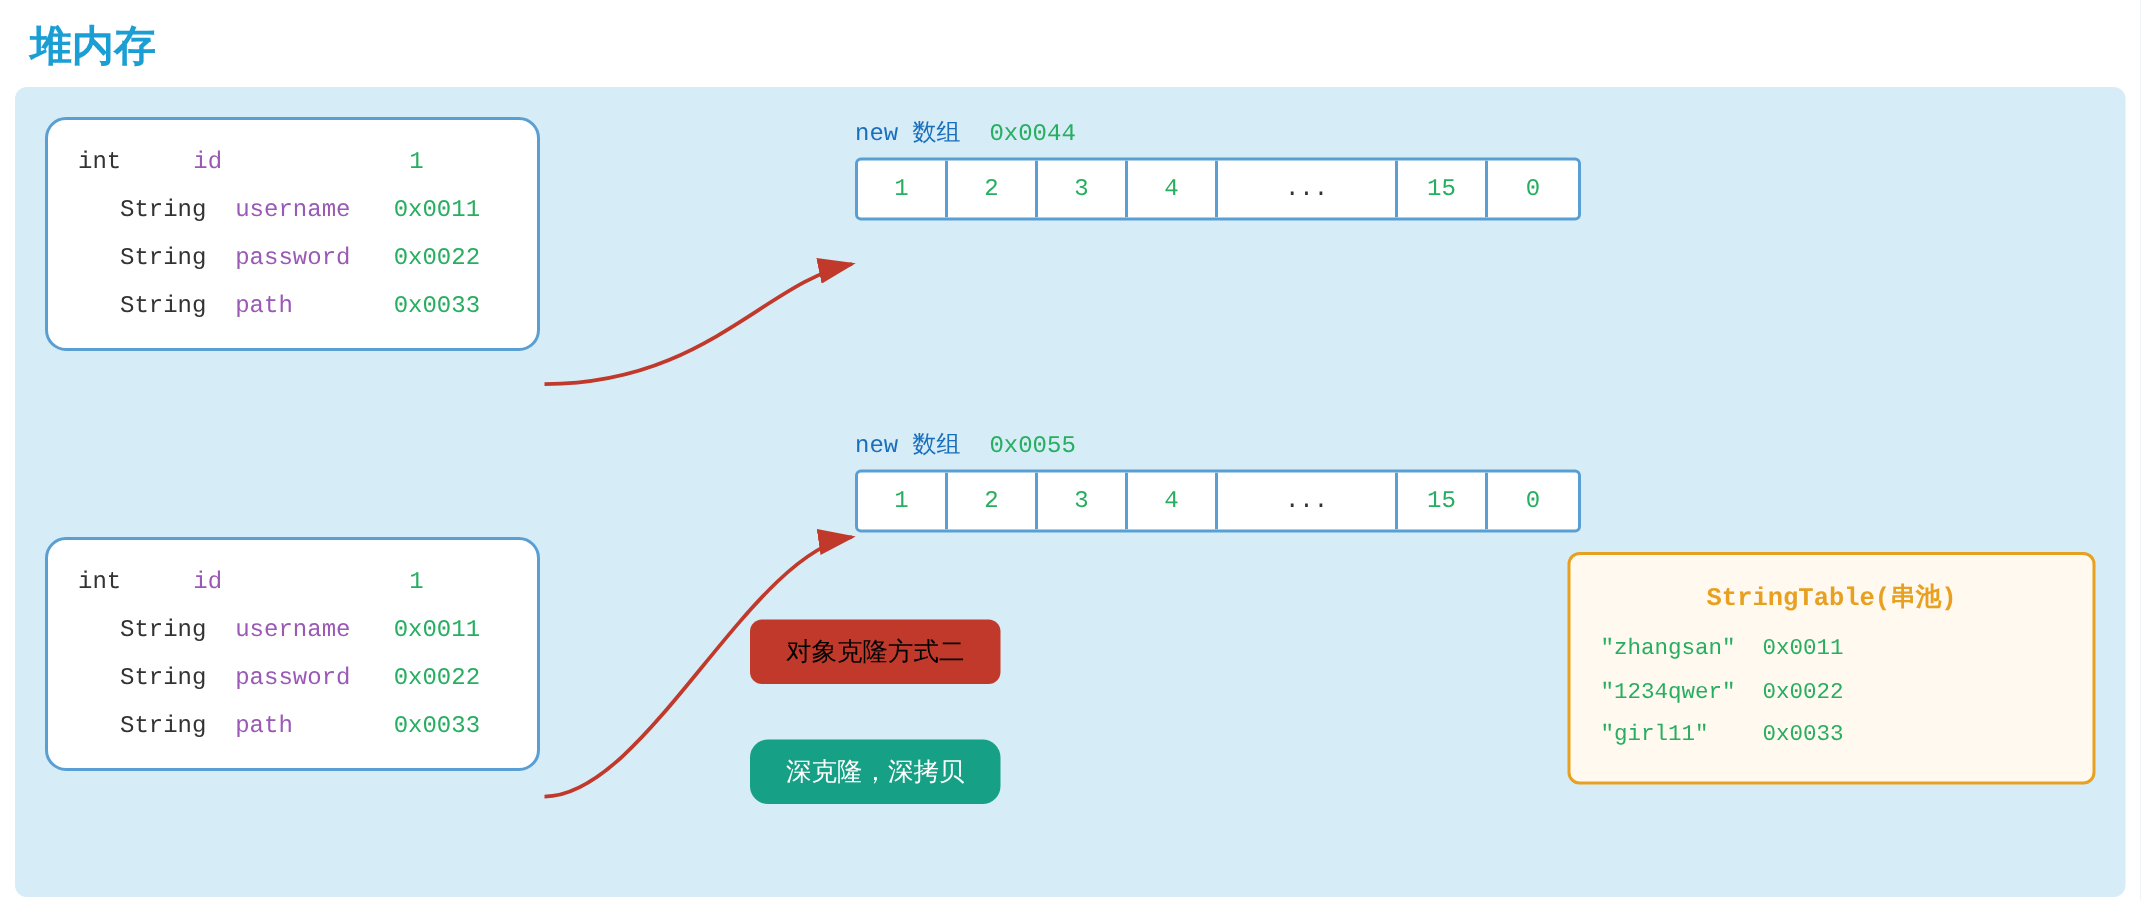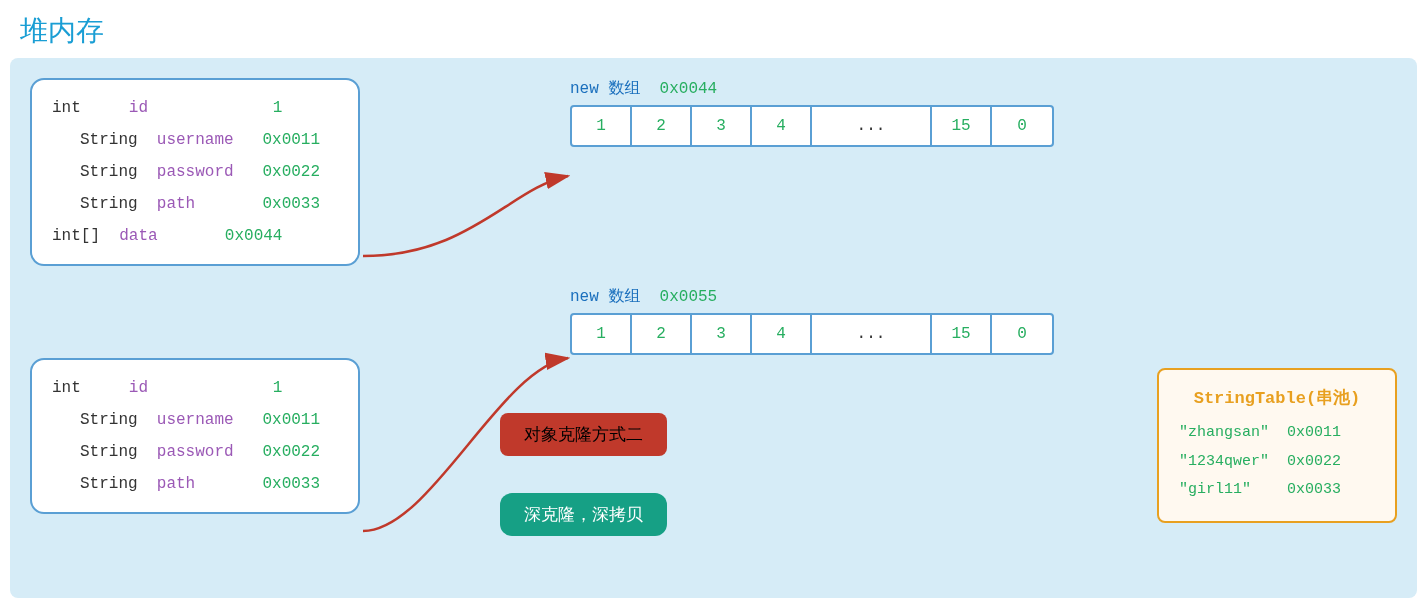--- a/index.html
+++ b/index.html
@@ -5,21 +5,21 @@
     * { box-sizing: border-box; margin: 0; padding: 0; }
     body {
       background: #fff;
       font-family: 'Courier New', Courier, monospace;
       width: 1427px;
       min-height: 600px;
       overflow: hidden;
     }
     .page-title {
       font-size: 28px;
-      font-weight: normal;
+      font-weight: bold;
       color: #1a9ed4;
       padding: 12px 20px 8px 20px;
     }
     .main-area {
       background: #d6ecf7;
       margin: 0 10px 10px 10px;
       border-radius: 8px;
       padding: 20px 24px;
       position: relative;
       min-height: 540px;
@@ -143,25 +143,20 @@
     </div>
     <div>
       <span class="kw-string">String</span>&nbsp;
       <span class="field-name">password</span>&nbsp;&nbsp;
       <span class="field-val">0x0022</span>
     </div>
     <div>
       <span class="kw-string">String</span>&nbsp;
       <span class="field-name">path</span>&nbsp;&nbsp;&nbsp;&nbsp;&nbsp;&nbsp;
       <span class="field-val">0x0033</span>
-    </div>
-    <div>
-      <span class="kw-int">int[]</span>&nbsp;
-      <span class="field-name">data</span>&nbsp;&nbsp;&nbsp;&nbsp;&nbsp;&nbsp;
-      <span class="field-val">0x0044</span>
     </div>
   </div>
 
   <div class="obj-box" style="left:20px; top:300px; width:330px;">
     <div>
       <span class="kw-int">int</span>&nbsp;&nbsp;&nbsp;&nbsp;
       <span class="field-name">id</span>&nbsp;&nbsp;&nbsp;&nbsp;&nbsp;&nbsp;&nbsp;&nbsp;&nbsp;&nbsp;&nbsp;&nbsp;
       <span class="field-val">1</span>
     </div>
     <div>
@@ -210,21 +205,21 @@
       <div class="array-cell dots" style="min-width:120px;">...</div>
       <div class="array-cell">15</div>
       <div class="array-cell">0</div>
     </div>
   </div>
 
   <div class="btn-clone1" style="left:490px; top:355px;">对象克隆方式二</div>
 
   <div class="btn-deep" style="left:490px; top:435px;">深克隆，深拷贝</div>
 
-  <div class="string-table" style="right:20px; top:310px; width:240px;">
+  <div class="string-table" style="right:20px; top:310px; width:352px;">
     <div class="string-table-title">StringTable(串池)</div>
     <div class="row">"zhangsan"&nbsp;&nbsp;0x0011</div>
     <div class="row">"1234qwer"&nbsp;&nbsp;0x0022</div>
     <div class="row">"girl11"&nbsp;&nbsp;&nbsp;&nbsp;0x0033</div>
   </div>
 
   <svg class="arrows-svg" xmlns="http://www.w3.org/2000/svg">
 
     <defs>
       <marker id="arrowhead-red" markerWidth="10" markerHeight="7" refX="9" refY="3.5" orient="auto">

